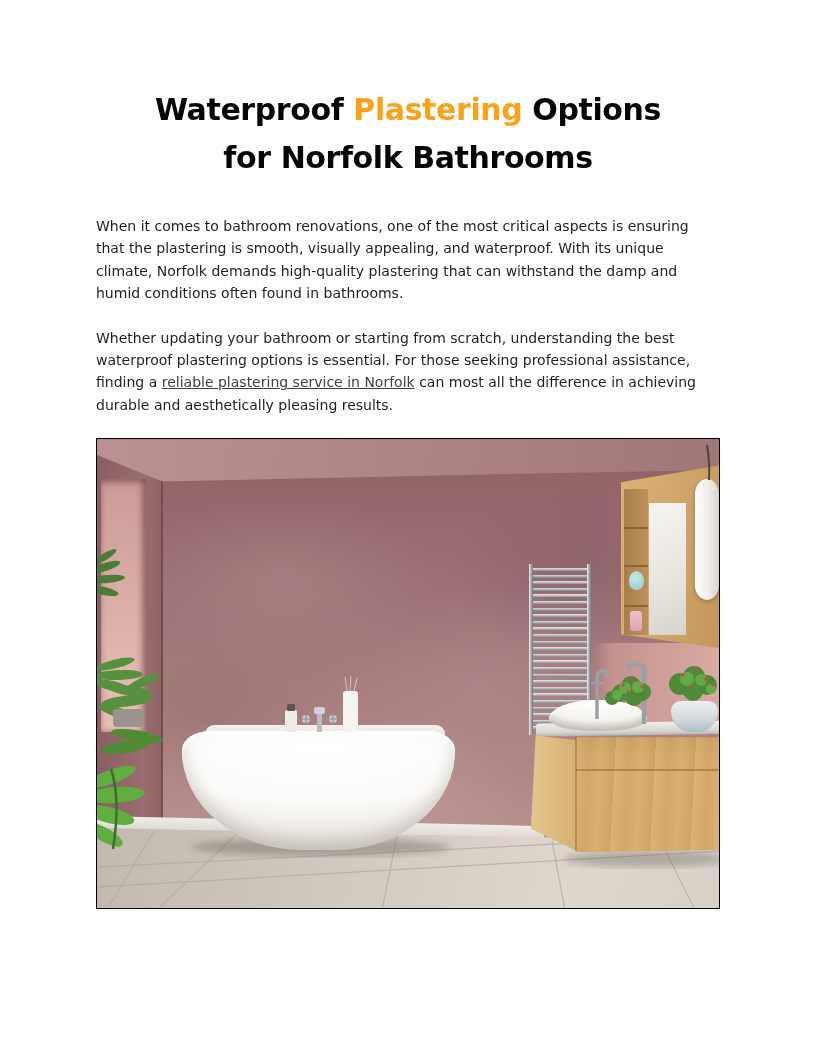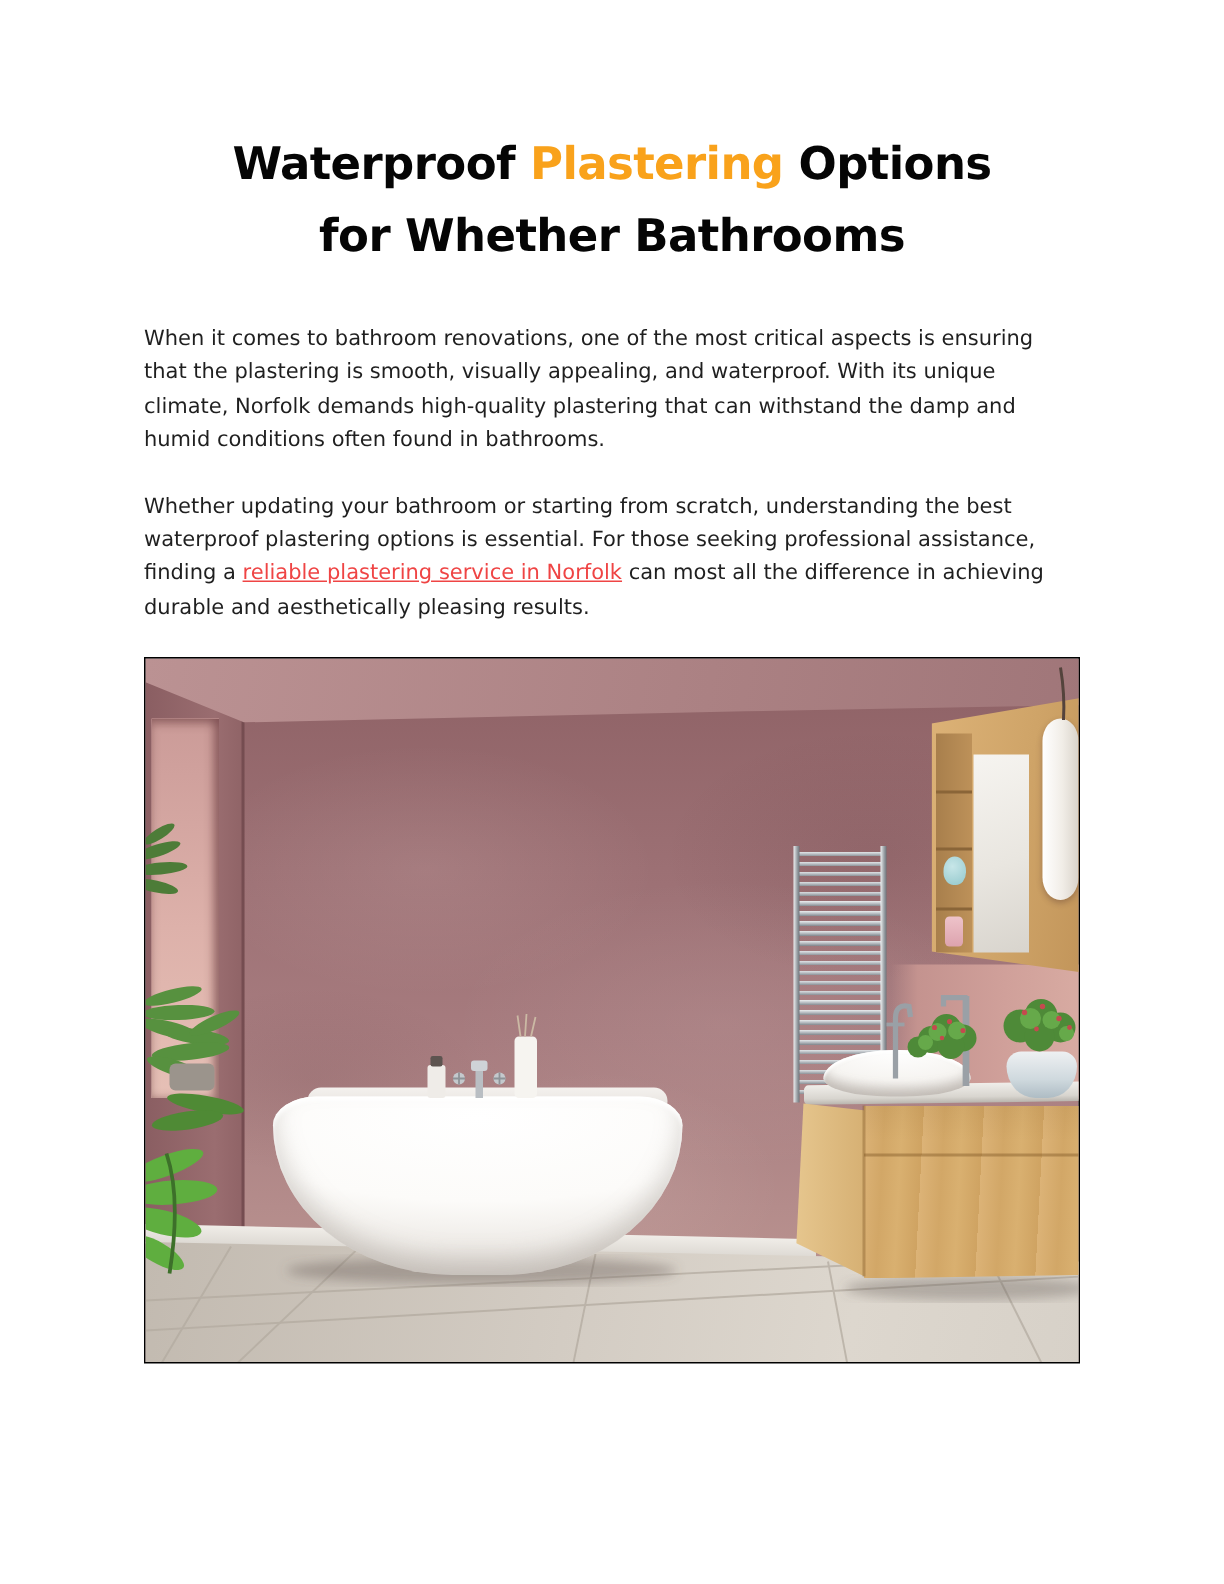--- a/index.html
+++ b/index.html
@@ -17,21 +17,21 @@
     margin:86px 0 0 0;
     font-size:30px;line-height:48px;font-weight:bold;
     text-align:center;color:#050505;letter-spacing:-0.4px;
   }
   .hl{color:#F9A21B;}
   p.body-text{
     margin:33px 0 0 0;
     font-size:14px;line-height:22.4px;color:#1f1f1f;
   }
   p.body-text + p.body-text{margin-top:22px;}
-  a.doc-link{color:#ef4444;text-decoration:underline;cursor:pointer;margin-top:16px;}
+  a.doc-link{color:#404040;text-decoration:underline;cursor:pointer;margin-top:16px;}
   
   figure.photo{
     position:relative;margin:22px 0 0 0;padding:0;
     width:622px;height:469px;border:1px solid #000;
     overflow:hidden;
     background:linear-gradient(180deg,#8e6165 0%,#9c7074 30%,#a77c7f 55%,#b48c8b 78%,#c19b95 100%);
   }
   .photo *{position:absolute;}
   .wall-texture{
     inset:0;
@@ -145,21 +145,21 @@
     background:linear-gradient(180deg,#eef0f2 0%,#cfd9de 60%,#aebcc4 100%);
   }
   .overlay-svg{left:0;top:0;width:624px;height:471px;pointer-events:none;}
 </style>
 </head>
 <body>
 
 <div class="page">
   <div class="content">
 
-    <h1 class="doc-title"><span>Waterproof </span><span class="hl">Plastering</span><span> Options</span><br><span>for Whether Bathrooms</span></h1>
+    <h1 class="doc-title"><span>Waterproof </span><span class="hl">Plastering</span><span> Options</span><br><span>for Norfolk Bathrooms</span></h1>
 
     <p class="body-text">When it comes to bathroom renovations, one of the most critical aspects is ensuring that the plastering is smooth, visually appealing, and waterproof. With its unique climate, Norfolk demands high-quality plastering that can withstand the damp and humid conditions often found in bathrooms.</p>
 
     <p class="body-text"><span>Whether updating your bathroom or starting from scratch, understanding the best waterproof plastering options is essential. For those seeking professional assistance, finding a </span><a class="doc-link" href="#">reliable plastering service in Norfolk</a><span> can most all the difference in achieving durable and aesthetically pleasing results.</span></p>
 
     <figure class="photo" aria-label="Modern bathroom with dusty rose textured plaster walls, a white freestanding oval bathtub with chrome faucet, a chrome ladder towel radiator, a floating light-oak vanity with white vessel sink and tall chrome mixer tap, potted green plants with small red flowers, a wooden mirror cabinet with open shelving, a white cylindrical pendant lamp, green ferns at the left window niche, and large light grey floor tiles">
       <div class="wall-texture"></div>
       <div class="left-wall"></div>
       <div class="niche"></div>
       <div class="corner-line"></div>

